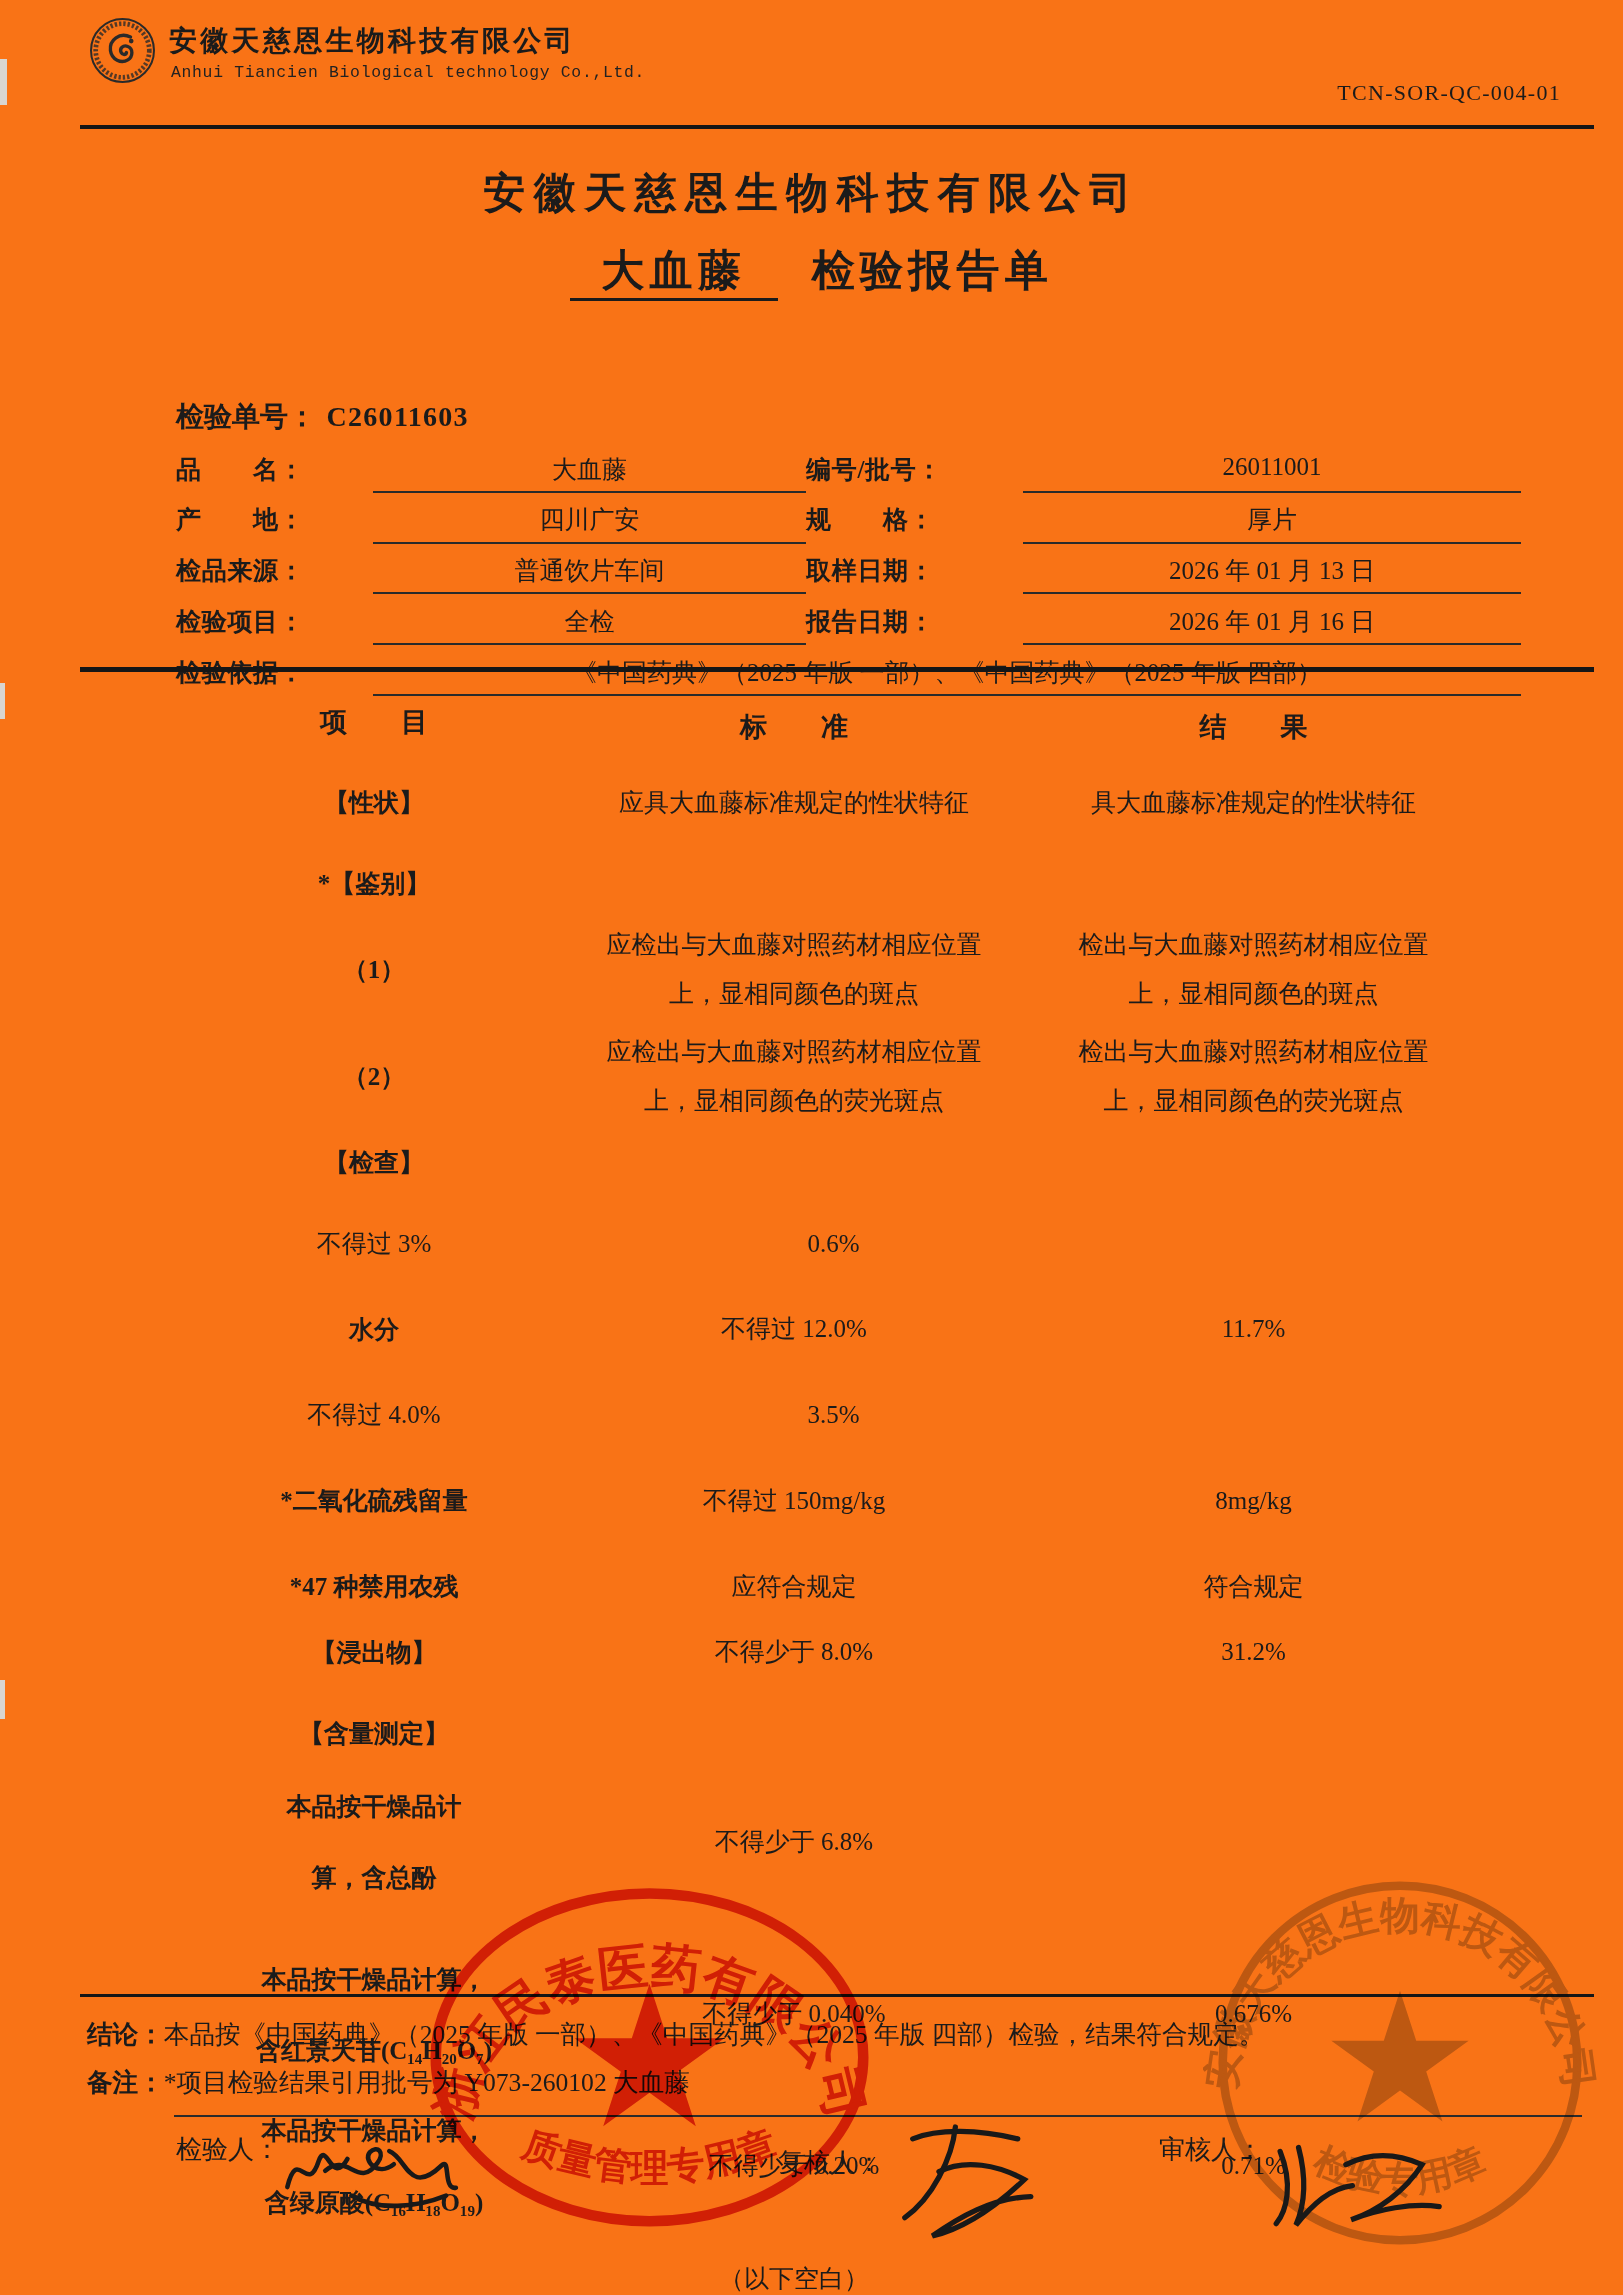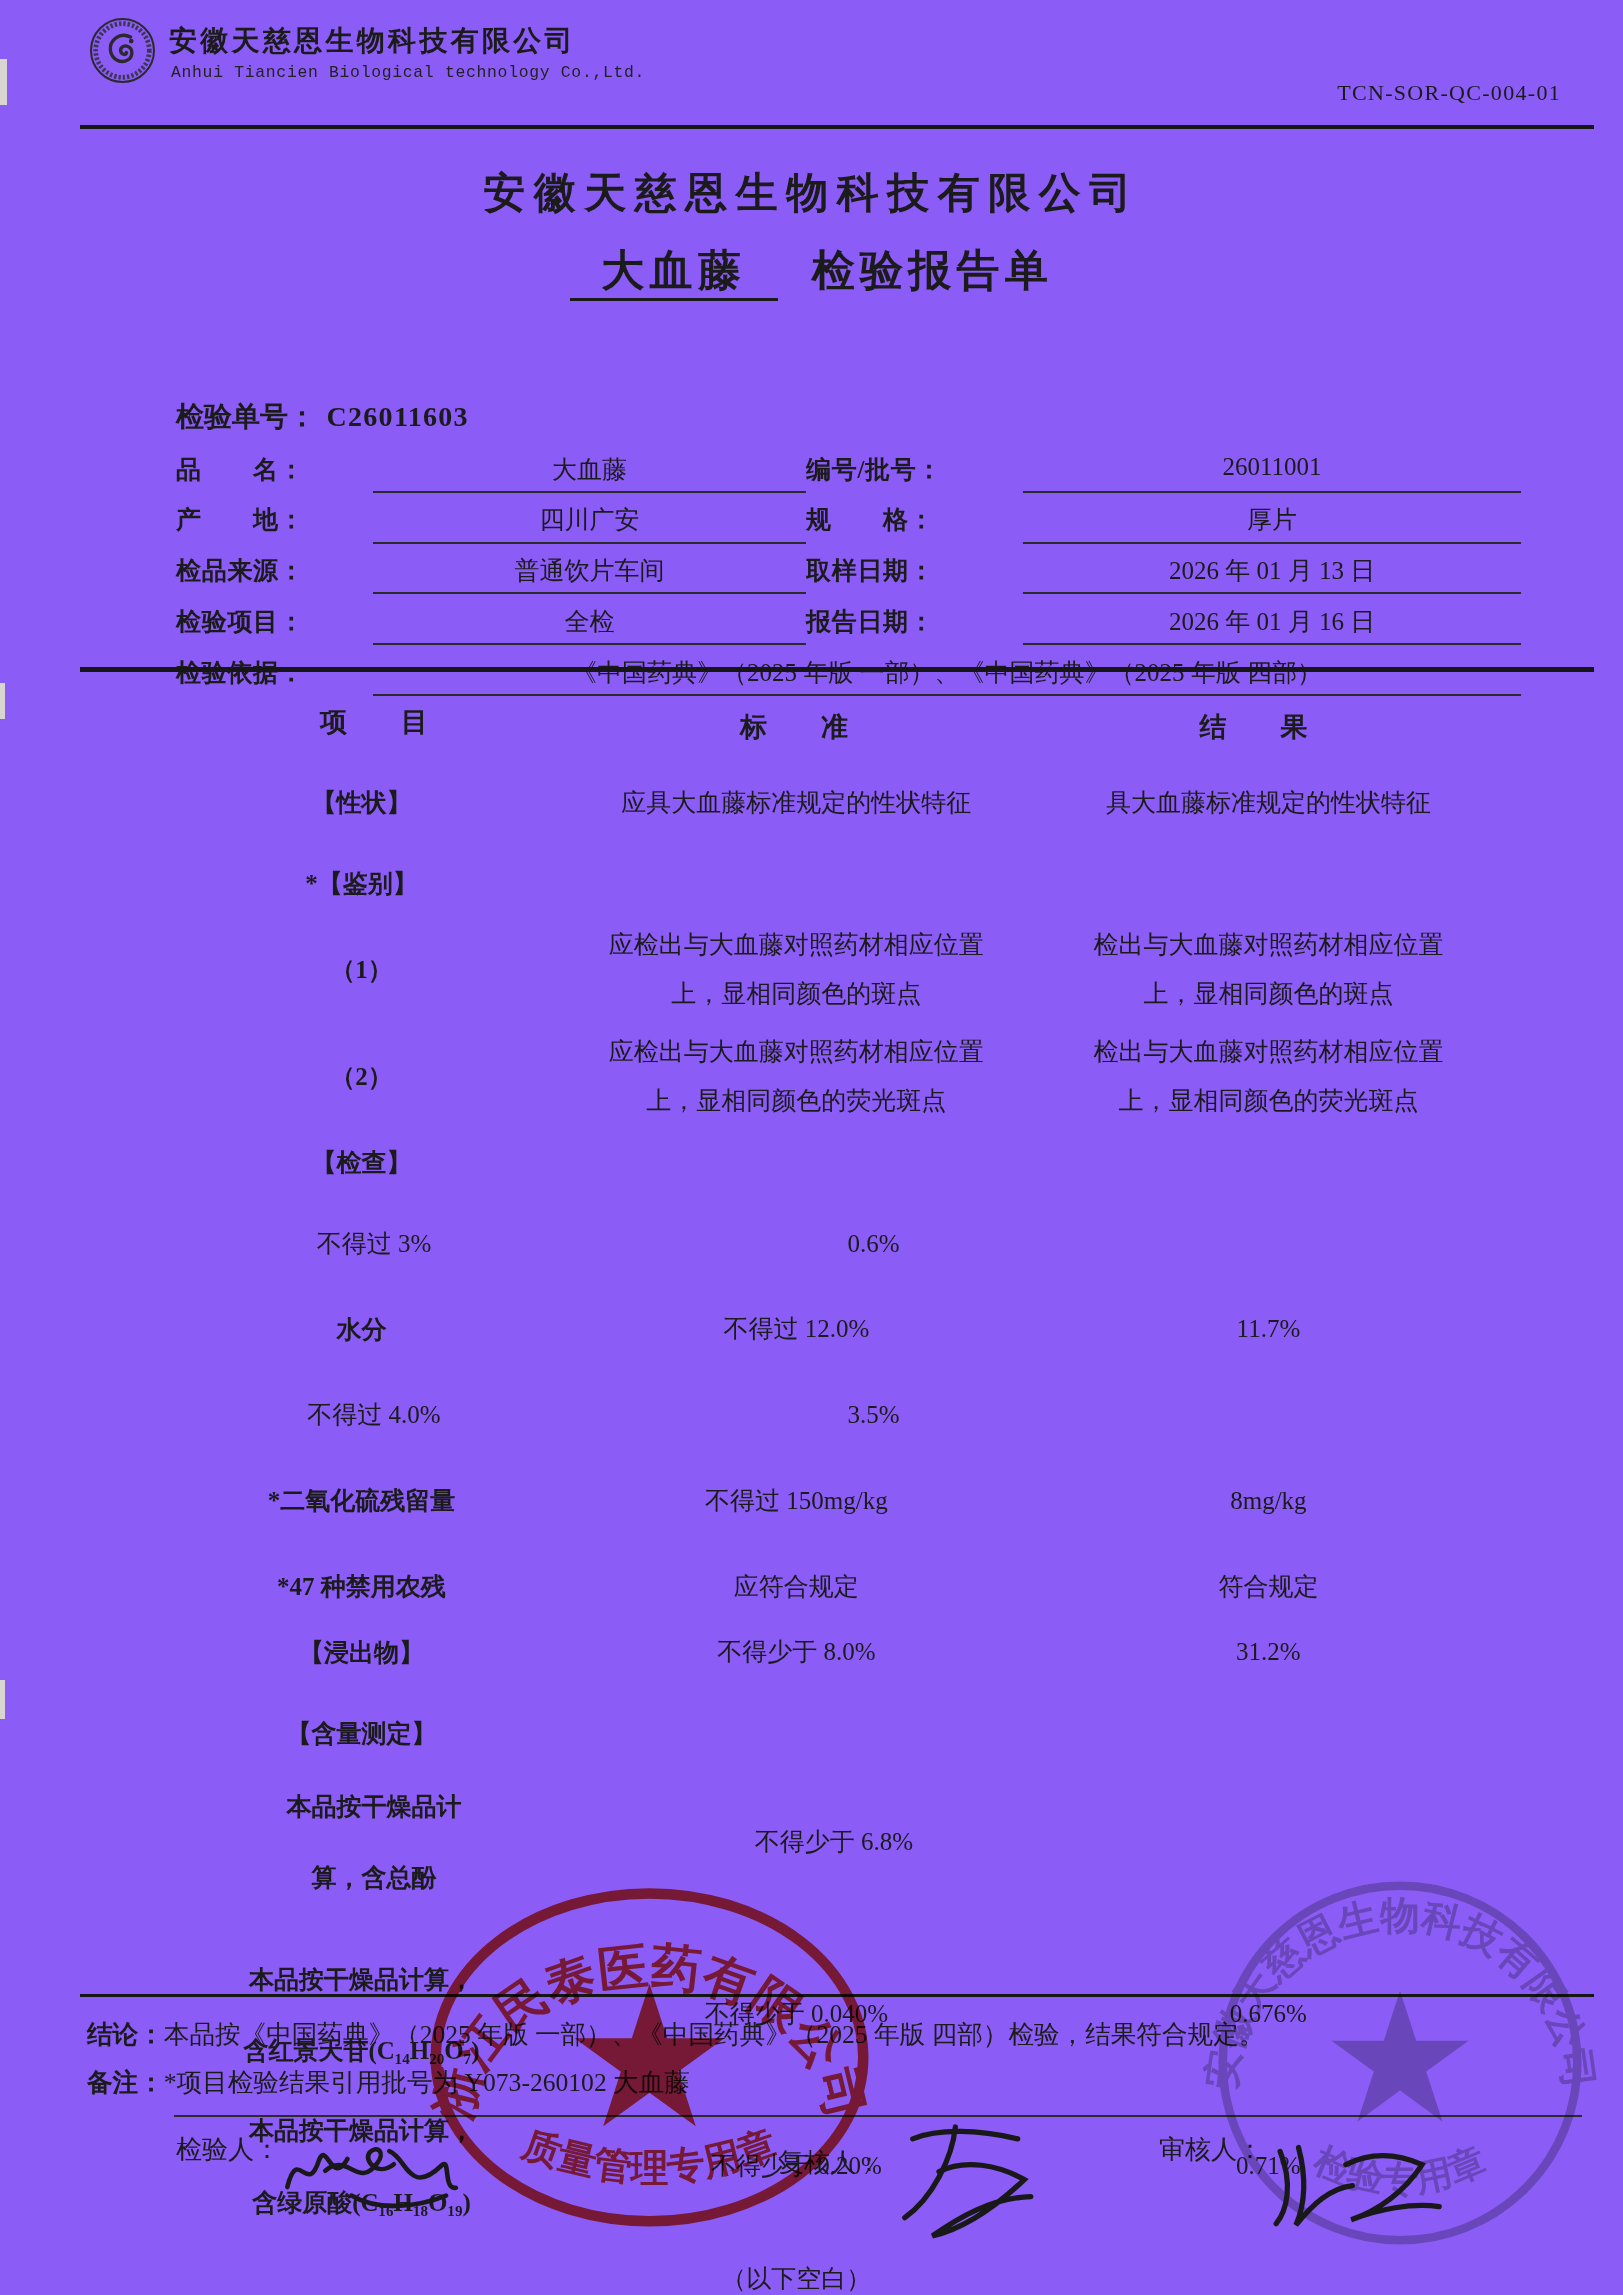--- a/index.html
+++ b/index.html
@@ -1,19 +1,19 @@
 <!DOCTYPE html>
 <html style="font-size:10.5px"><head>
 <meta charset="utf-8">
 <style>
   html,body{margin:0;padding:0;background:#e8e6e2;}
   .page{
     position:relative;
     width:1623px;height:2295px;
-    background:#8b5cf6;
+    background:#f97316;
     font-family:"Liberation Serif","DejaVu Serif",serif;
     color:#1b1b1b;
     overflow:hidden;
   }
   
   .hdr-logo{position:absolute;left:89px;top:17px;width:67px;height:67px;}
   .hdr-company-cn{position:absolute;left:169px;top:22px;font-size:28px;font-weight:700;letter-spacing:3.3px;}
   .hdr-company-en{position:absolute;left:171px;top:63px;font-size:16.4px;letter-spacing:0.7px;
       font-family:"Liberation Mono","DejaVu Sans Mono",monospace;color:#222;}
   .hdr-doc-code{position:absolute;right:62px;top:80px;font-size:22px;letter-spacing:1.3px;}
@@ -34,21 +34,21 @@
   
   .info{position:absolute;left:176px;top:442px;width:1344px;
       display:grid;grid-template-columns:197px 433px 217px 498px;font-size:25px;}
   .info .lbl{font-weight:700;padding-top:10.5px;letter-spacing:0.7px;}
   .info .val{text-align:center;border-bottom:2px solid #2a2a2a;padding-top:10.5px;padding-bottom:5.3px;
       white-space:nowrap;}
   .info .span3{grid-column:2 / 5;}
   
   .rtable{position:absolute;left:164px;top:701px;width:1339px;font-size:25px;}
   .t-head{display:flex;font-weight:700;font-size:27px;}
-  .t-row{display:flex;align-items:center;margin-top:30px;gap:40px;}
+  .t-row{display:flex;align-items:center;margin-top:30px;}
   .t-head > div,.t-row > div{text-align:center;white-space:pre-line;}
   .c-item{width:420px;font-weight:700;line-height:1.6;}
   .c-std{width:420px;line-height:1.95;}
   .c-res{width:499px;line-height:1.95;}
   .mt-xs{margin-top:9.2px;} .mt-sm{margin-top:17px;} .mt-md{margin-top:25px;} .mt-lg{margin-top:37px;}
   .row-tall .c-item{line-height:2.85;}
   
   .foot-line{position:absolute;left:87px;font-size:25.6px;white-space:nowrap;}
   .foot-conclusion{top:2017px;}
   .foot-remark{top:2065px;}

